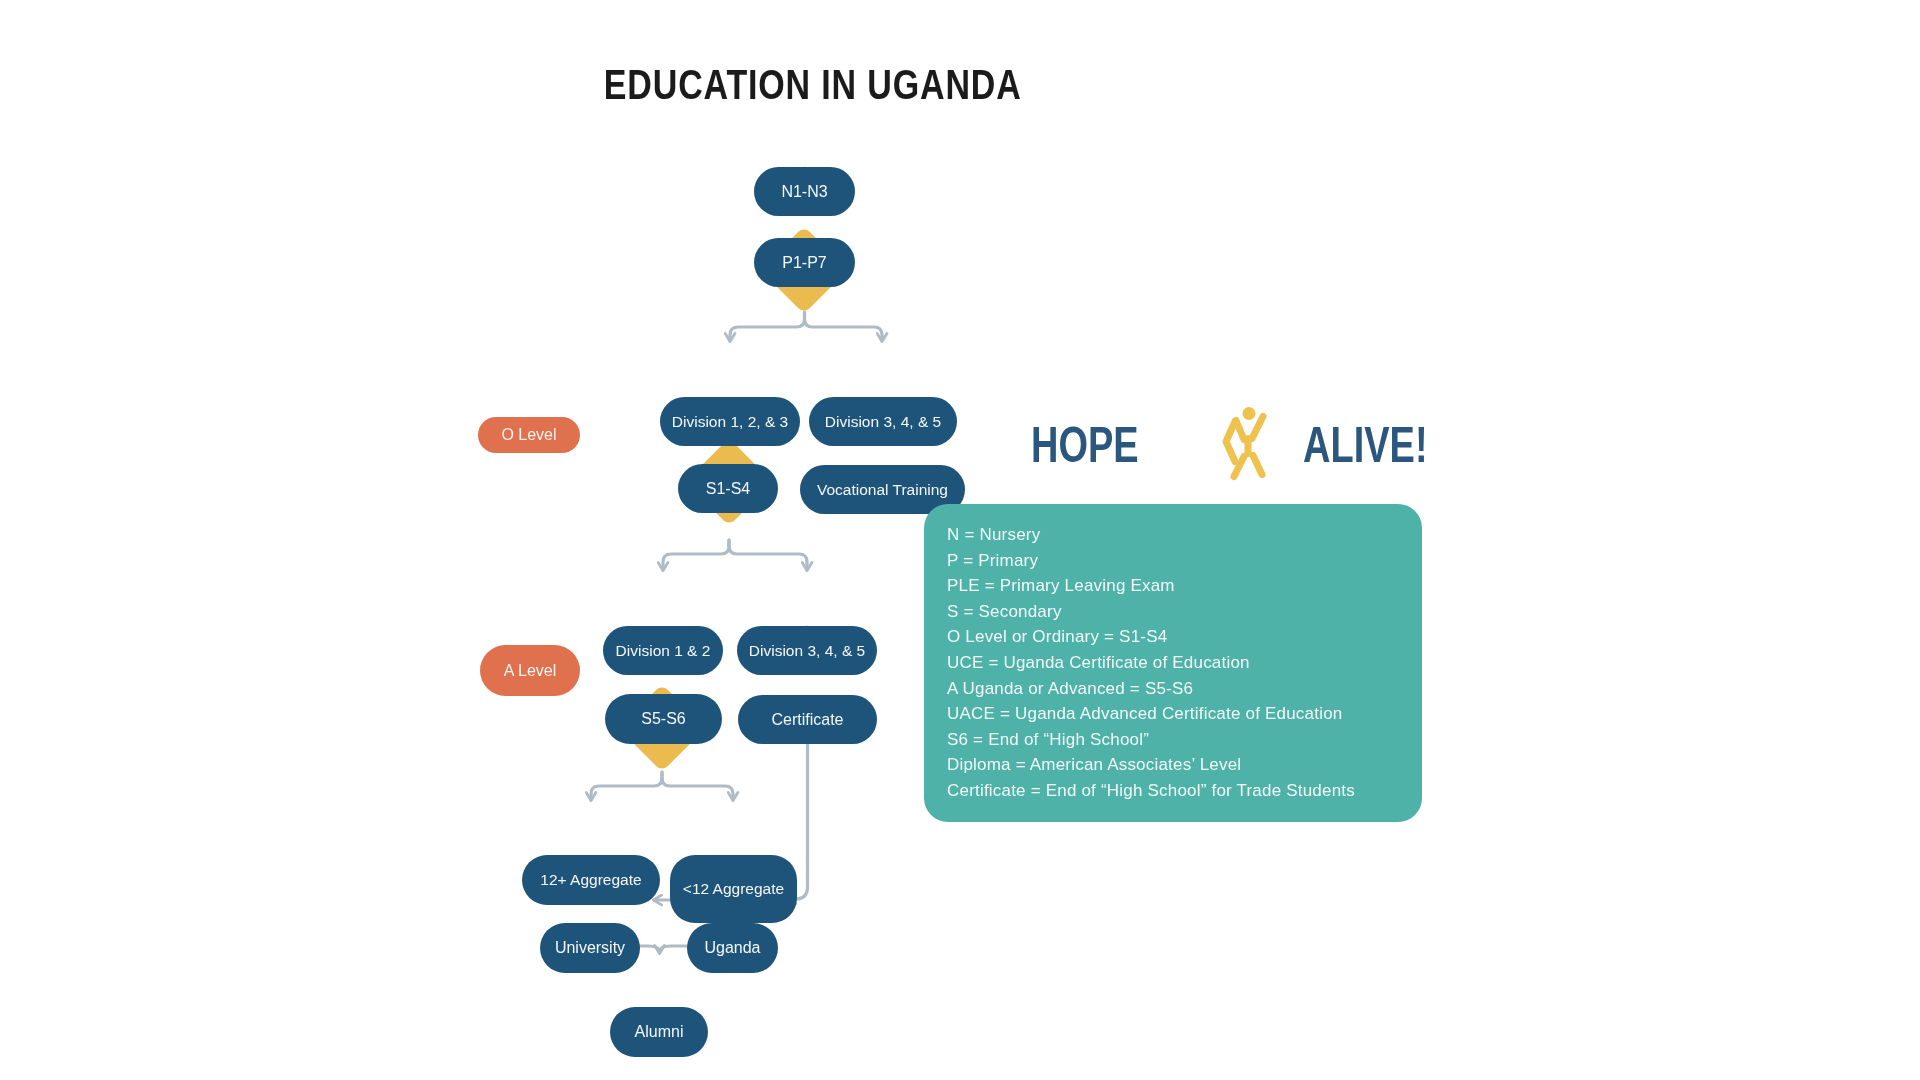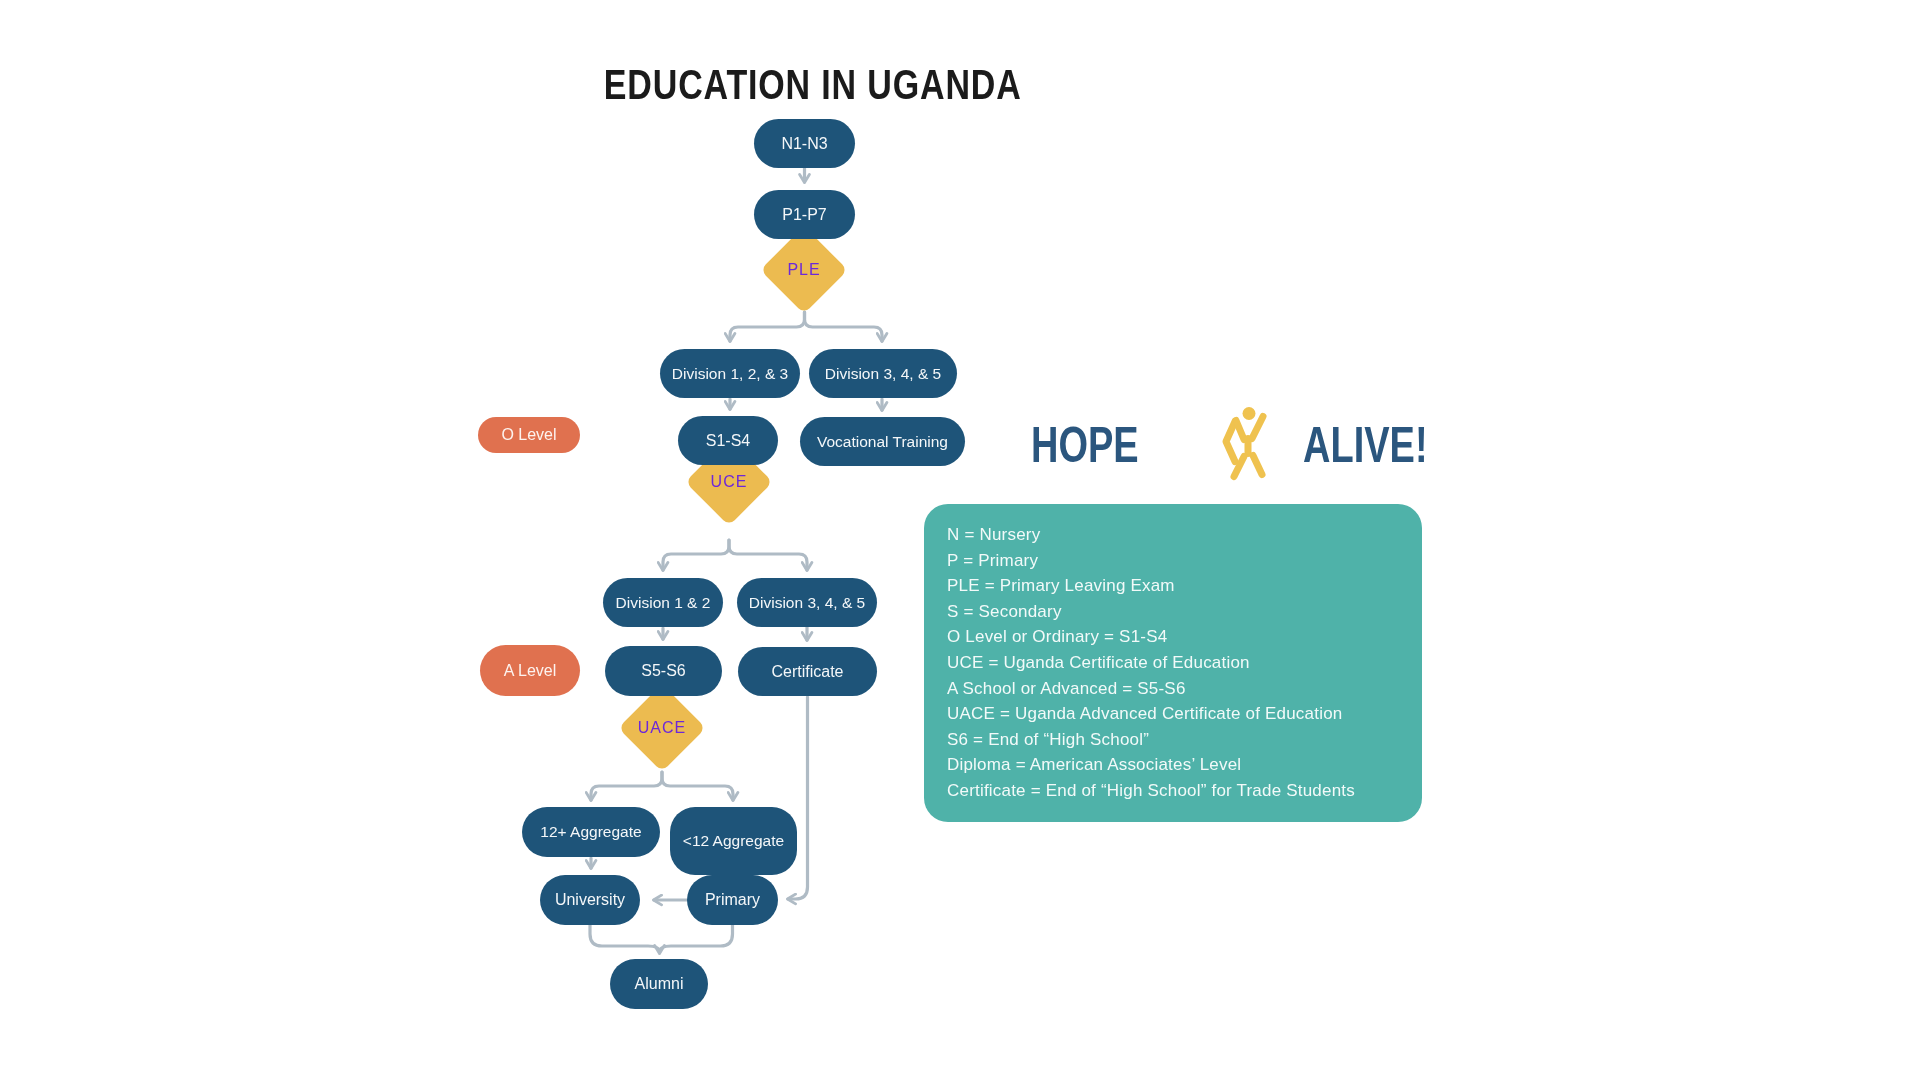--- a/index.html
+++ b/index.html
@@ -31,21 +31,21 @@
     color:#6d28d9; font-size:16px; letter-spacing:1px;
   }
   .d-ple  { left:773px; top:239px; }
   .d-uce  { left:698px; top:451px; }
   .d-uace { left:631px; top:697px; }
 
   
   .pill {
     position:absolute; z-index:3; background:#1e5479; border-radius:25px;
     display:flex; align-items:center; justify-content:center;
-    color:#f4f7f9; font-size:16px; white-space:nowrap;
+    color:#f4f7f9; font-size:16px; white-space:nowrap;margin-top:48px;
   }
   .n-n1n3        { left:754px; top:119px; width:101px; height:49px; }
   .n-p1p7        { left:754px; top:190px; width:101px; height:49px; }
   .n-div123      { left:660px; top:349px; width:140px; height:49px; font-size:15.5px; }
   .n-div345a     { left:809px; top:349px; width:148px; height:49px; font-size:15.5px; }
   .n-s1s4        { left:678px; top:416px; width:100px; height:49px; }
   .n-vocational  { left:800px; top:417px; width:165px; height:49px; font-size:15.5px;text-align:right; }
   .n-div12       { left:603px; top:578px; width:120px; height:49px; font-size:15.5px; }
   .n-div345b     { left:737px; top:578px; width:140px; height:49px; font-size:15.5px; }
   .n-s5s6        { left:605px; top:646px; width:117px; height:50px; }
@@ -139,21 +139,21 @@
   <div class="pill n-div345a">Division 3, 4, &amp; 5</div>
   <div class="pill n-s1s4">S1-S4</div>
   <div class="pill n-vocational">Vocational Training</div>
   <div class="pill n-div12">Division 1 &amp; 2</div>
   <div class="pill n-div345b">Division 3, 4, &amp; 5</div>
   <div class="pill n-s5s6">S5-S6</div>
   <div class="pill n-certificate">Certificate</div>
   <div class="pill n-agg12plus">12+ Aggregate</div>
   <div class="pill n-agg12minus">&lt;12 Aggregate</div>
   <div class="pill n-university">University</div>
-  <div class="pill n-diploma">Primary</div>
+  <div class="pill n-diploma">Uganda</div>
   <div class="pill n-alumni">Alumni</div>
 
   <div class="sidepill l-olevel">O Level</div>
   <div class="sidepill l-alevel">A Level</div>
 
   <div class="logo">
     <span class="word w1">HOPE</span>
     <svg class="figure" viewBox="0 0 50 76">
       <g fill="none" stroke="#efc24f" stroke-width="7" stroke-linecap="round" stroke-linejoin="round">
         <path d="M14 15 L5 35 L14 55"></path>
@@ -168,20 +168,20 @@
     <span class="word w2">ALIVE!</span>
   </div>
 
   <div class="legend">
     <p>N = Nursery</p>
     <p>P = Primary</p>
     <p>PLE = Primary Leaving Exam</p>
     <p>S = Secondary</p>
     <p>O Level or Ordinary = S1-S4</p>
     <p>UCE = Uganda Certificate of Education</p>
-    <p>A School or Advanced = S5-S6</p>
+    <p>A Uganda or Advanced = S5-S6</p>
     <p>UACE = Uganda Advanced Certificate of Education</p>
     <p>S6 = End of “High School”</p>
     <p>Diploma = American Associates’ Level</p>
     <p>Certificate = End of “High School” for Trade Students</p>
   </div>
 
 </div>
 
 </body></html>

